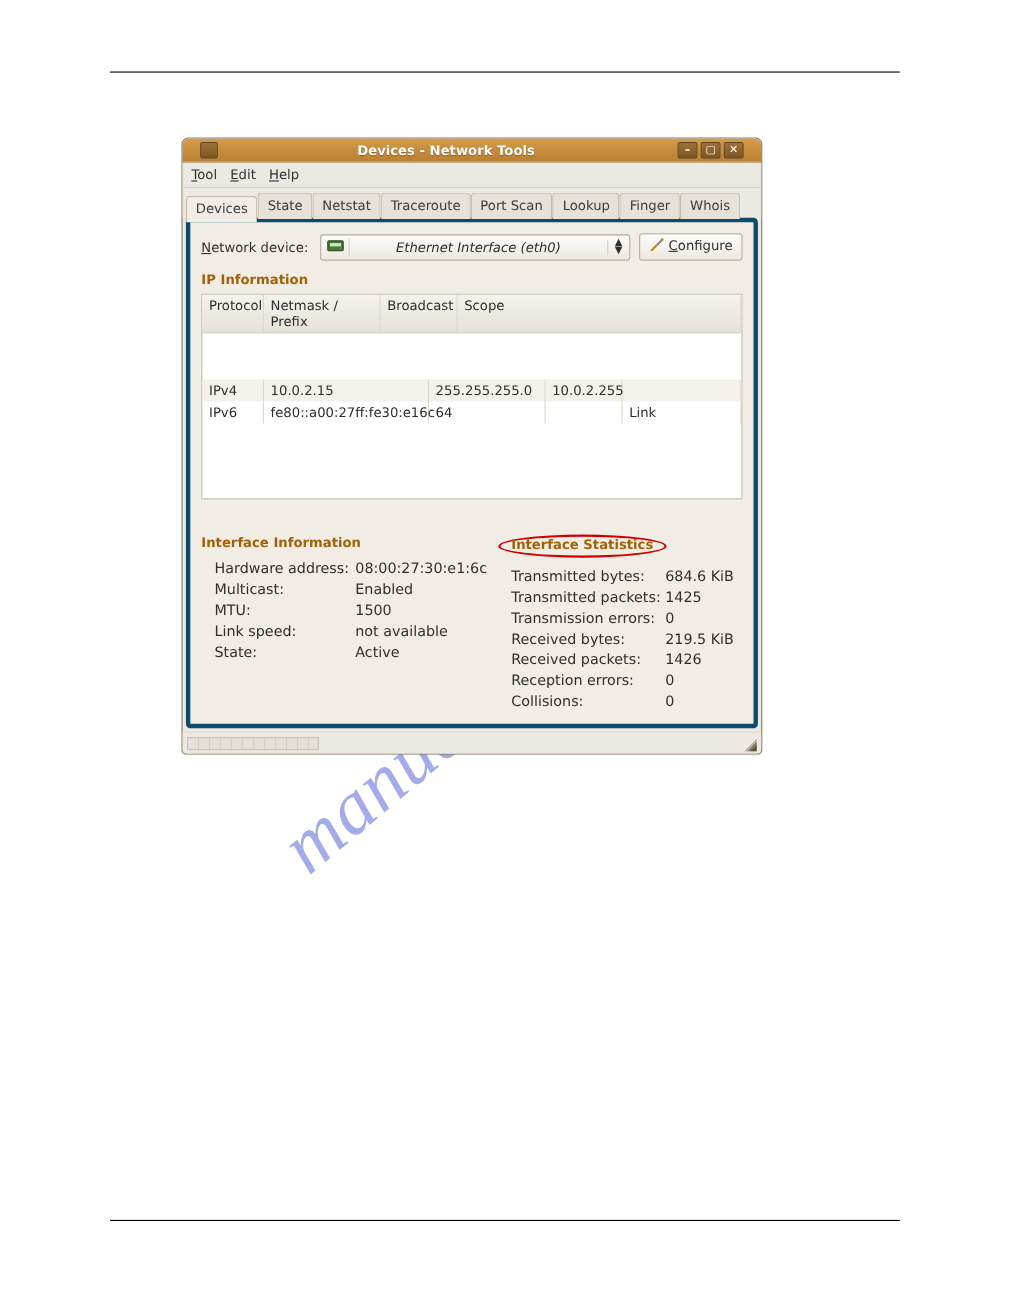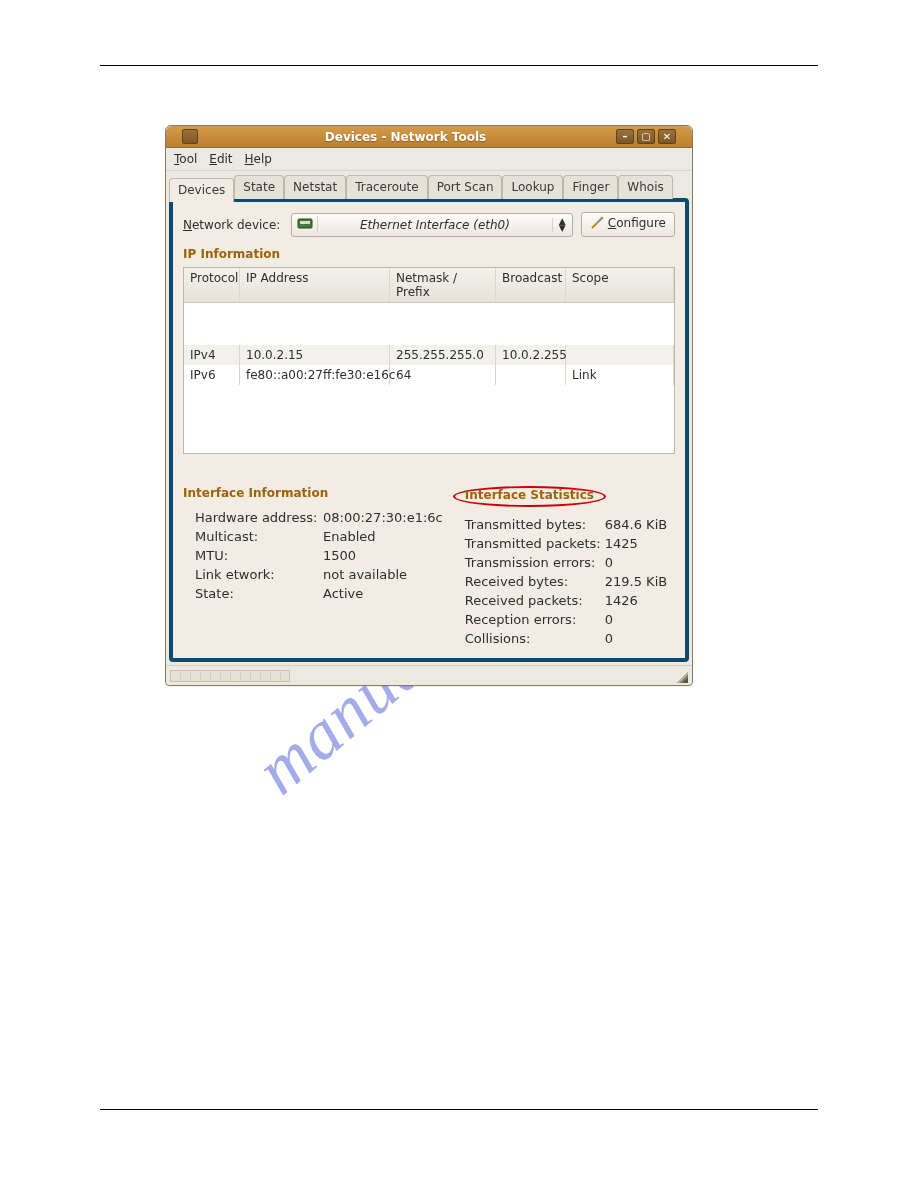--- a/index.html
+++ b/index.html
@@ -283,21 +283,20 @@
           </span>
           <span><u>C</u>onfigure</span>
         </div>
       </div>
 
       <div class="section-heading">IP Information</div>
 
       <div class="iptable">
         <div class="head">
           <div class="cell c-proto">Protocol</div>
-          <div class="cell c-ip">IP Address</div>
           <div class="cell c-mask">Netmask / Prefix</div>
           <div class="cell c-bcast">Broadcast</div>
           <div class="cell c-scope">Scope</div>
         </div>
         <div class="body">
           <div class="row even">
             <div class="cell c-proto">IPv4</div>
             <div class="cell c-ip">10.0.2.15</div>
             <div class="cell c-mask">255.255.255.0</div>
             <div class="cell c-bcast">10.0.2.255</div>
@@ -322,21 +321,21 @@
             </div>
           <div class="kv">
               <span class="k">Multicast:</span>
               <span class="v">Enabled</span>
             </div>
           <div class="kv">
               <span class="k">MTU:</span>
               <span class="v">1500</span>
             </div>
           <div class="kv">
-              <span class="k">Link etwork:</span>
+              <span class="k">Link speed:</span>
               <span class="v">not available</span>
             </div>
           <div class="kv">
               <span class="k">State:</span>
               <span class="v">Active</span>
             </div>
         </div>
 
         <div class="info-col right">
           <div class="section-heading"><span class="ellipse">Interface Statistics</span></div>

